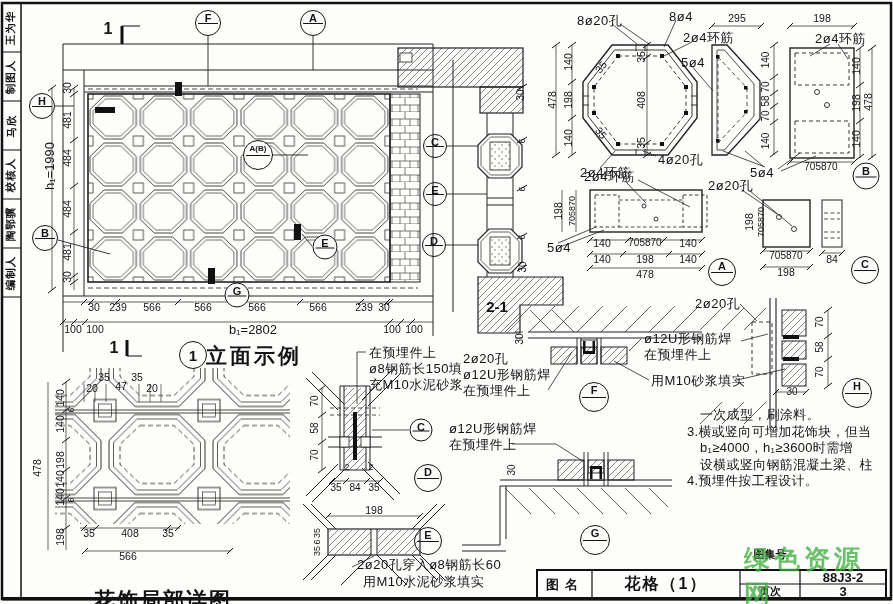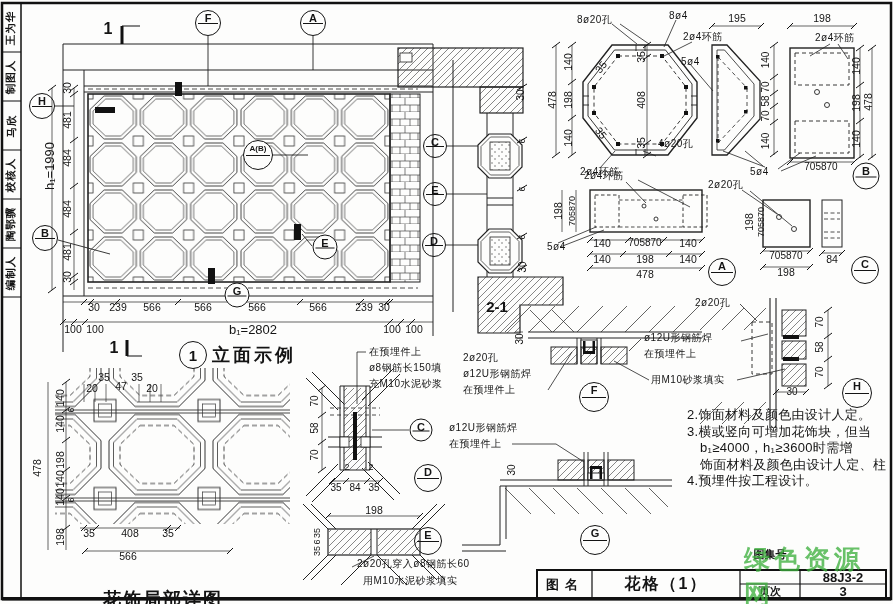--- a/index.html
+++ b/index.html
@@ -4,23 +4,23 @@
 <style>
   html,body{margin:0;padding:0;background:#e8e8e8}
   .page{position:relative;width:893px;height:604px;background:#fdfdfc;font-family:"Liberation Sans","DejaVu Sans",sans-serif;color:#141414;overflow:hidden}
   svg.lw{position:absolute;left:0;top:0}
   .t{position:absolute;white-space:nowrap;font-size:10.5px;line-height:1;transform:translate(-50%,-50%)}
   .v{transform:translate(-50%,-50%) rotate(-90deg)}
   .r45{transform:translate(-50%,-50%) rotate(-52deg)}
   .r45b{transform:translate(-50%,-50%) rotate(52deg)}
   .la{transform:translate(0,-50%)}
   .s9{font-size:9px}.s10{font-size:10px}.s11{font-size:11px}.s13{font-size:13px}
-  .s15{font-size:15px}.s16{font-size:16px}.s17{font-size:18px}
+  .s15{font-size:15px}.s16{font-size:16px}.s17{font-size:21px}
   .b{font-weight:bold}
-  .cn{font-size:10px;letter-spacing:.5px}
+  .cn{font-size:13px;letter-spacing:.5px}
   .bubble{position:absolute;transform:translate(-50%,-50%);border:1.6px solid #141414;border-radius:50%;background:transparent;box-sizing:border-box}
   .bubble .bl{position:absolute;top:4%;left:0;right:0;text-align:center;font-weight:bold;font-size:11px}
   .bubble .bl.small{font-size:8px;top:12%}
   .bubble .bline{position:absolute;top:50%;left:2px;right:2px;border-top:1.4px solid #141414}
   .numcirc{position:absolute;transform:translate(-50%,-50%);border:1.7px solid #141414;border-radius:50%;display:flex;align-items:center;justify-content:center;font-weight:bold;box-sizing:border-box}
   .stamp-cell{position:absolute;left:3px;width:17px;display:flex;align-items:center;justify-content:center}
   .stamp-cell span{transform:rotate(-90deg);font-size:10.5px;font-weight:bold;white-space:nowrap;letter-spacing:1px}
   .notes{position:absolute;left:670px;top:407px}
   .note-line{font-size:13px;line-height:16.5px;white-space:nowrap;letter-spacing:.3px}
   .ind1{padding-left:17px}.ind2{padding-left:30px}
@@ -338,32 +338,32 @@
     </div>
 <div class="bubble" style="left:434px;top:245px;width:24px;height:24px">
       <span class="bl">D</span>
       <i class="bline"></i>
     </div>
 
 <span class="t la cn" style="left:577px;top:20px">8ø20孔</span>
 <span class="t la cn" style="left:669px;top:16px">8ø4</span>
 <span class="t la cn" style="left:683px;top:37px">2ø4环筋</span>
 <span class="t la cn" style="left:681px;top:62px">5ø4</span>
-<span class="t la cn" style="left:658px;top:144px">4ø20孔</span>
+<span class="t la cn" style="left:658px;top:159px">4ø20孔</span>
 <span class="t la cn" style="left:580px;top:172px">2ø4环筋</span>
 <span class="t v" style="left:552px;top:100px">478</span>
 <span class="t v" style="left:568px;top:62px">140</span>
 <span class="t v" style="left:568px;top:100px">198</span>
 <span class="t v" style="left:568px;top:138px">140</span>
 <span class="t v" style="left:641px;top:57px">35</span>
 <span class="t v" style="left:641px;top:100px">408</span>
 <span class="t v" style="left:641px;top:143px">35</span>
 <span class="t r45" style="left:601px;top:67px">35</span>
 <span class="t r45b" style="left:601px;top:133px">35</span>
-<span class="t" style="left:737px;top:18px">195</span>
+<span class="t" style="left:737px;top:18px">295</span>
 <span class="t v s10" style="left:766px;top:60px">140</span>
 <span class="t v s10" style="left:766px;top:87px">70</span>
 <span class="t v s10" style="left:766px;top:101px">58</span>
 <span class="t v s10" style="left:766px;top:116px">70</span>
 <span class="t v s10" style="left:766px;top:141px">140</span>
 <span class="t la cn" style="left:750px;top:172px">5ø4</span>
 
 <span class="t" style="left:822px;top:18px">198</span>
 <span class="t la cn" style="left:815px;top:38px">2ø4环筋</span>
 <span class="t v" style="left:856px;top:66px">140</span>
@@ -457,24 +457,24 @@
 <span class="t la cn" style="left:463px;top:390px">在预埋件上</span>
 <span class="t la cn" style="left:449px;top:428px">ø12U形钢筋焊</span>
 <span class="t la cn" style="left:449px;top:444px">在预埋件上</span>
 <span class="t la cn" style="left:644px;top:338px">ø12U形钢筋焊</span>
 <span class="t la cn" style="left:644px;top:354px">在预埋件上</span>
 <span class="t la cn" style="left:651px;top:380px">用M10砂浆填实</span>
 <span class="t la cn" style="left:357px;top:564px">2ø20孔穿入ø8钢筋长60</span>
 <span class="t la cn" style="left:363px;top:581px">用M10水泥砂浆填实</span>
 
 <div class="notes">
-  <div class="note-line ind1">2.饰面材料及颜色由设计人定。</div>
+  <div class="note-line ind2">一次成型，刷涂料。</div>
   <div class="note-line ind1">3.横或竖向可增加花饰块，但当</div>
   <div class="note-line ind2">b₁≥4000，h₁≥3600时需增</div>
-  <div class="note-line ind2">饰面材料及颜色由设计人定、柱</div>
+  <div class="note-line ind2">设横或竖向钢筋混凝土梁、柱</div>
   <div class="note-line ind1">4.预埋件按工程设计。</div>
 </div>
 
 <span class="t s13 b" style="left:565px;top:584px;letter-spacing:6px">图名</span>
 <span class="t b s16" style="left:666px;top:584px;letter-spacing:2px">花格（1）</span>
 <span class="t s11 b" style="left:770px;top:554px">图集号</span>
 <span class="t b s13" style="left:843px;top:577px">88J3-2</span>
 <span class="t s11 b" style="left:770px;top:591px">页次</span>
 <span class="t b s13" style="left:843px;top:591px">3</span>
 

